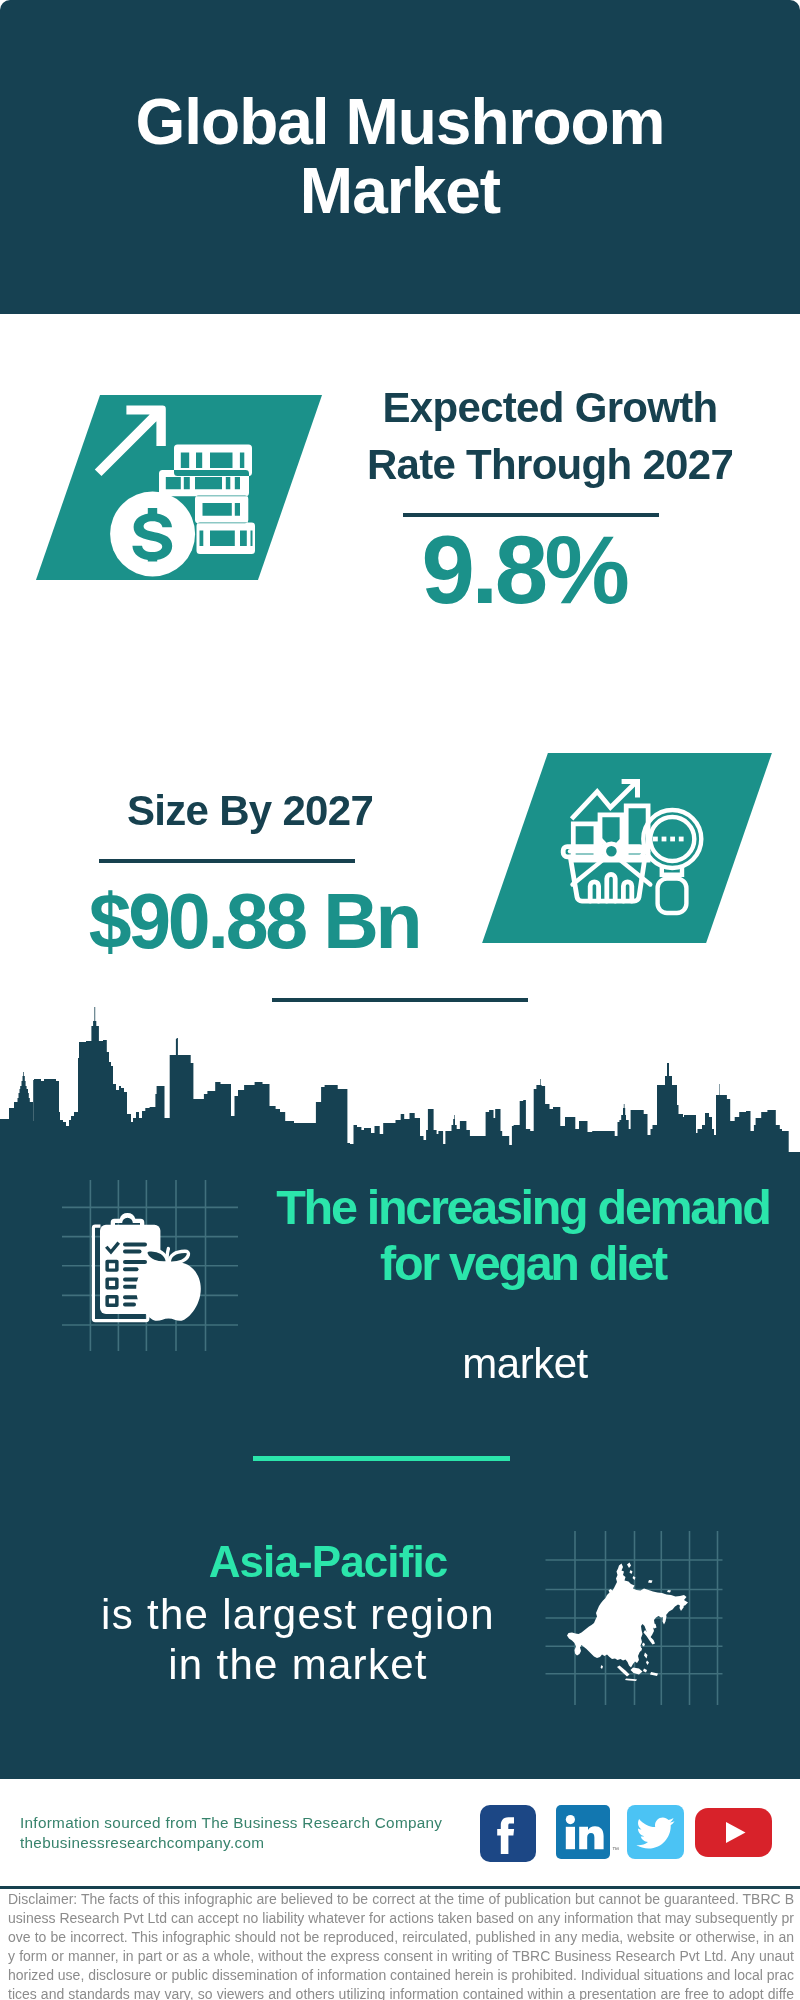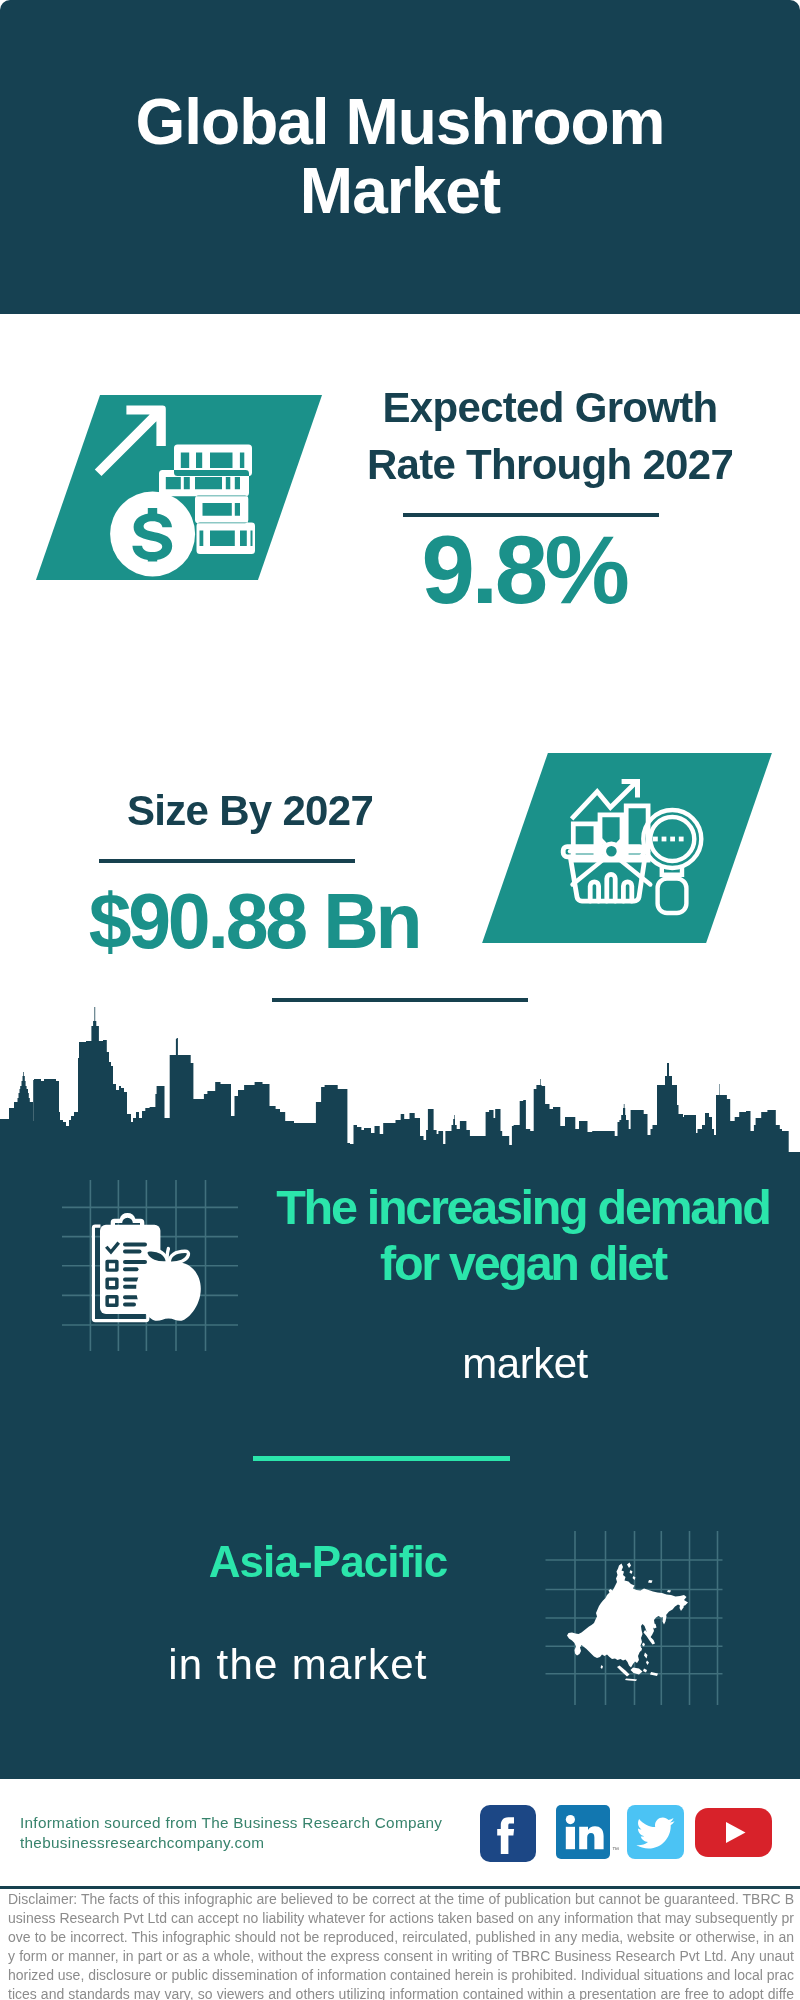--- a/index.html
+++ b/index.html
@@ -150,21 +150,21 @@
     <span>The increasing demand</span><br><span>for vegan diet</span>
   </div>
   <div class="block-sub" style="left:220px;top:1292px;width:610px;">
     <br><span>market</span>
   </div>
 
   <div class="green-rule" style="left:253px;top:1456px;width:257px;"></div>
 
   <div class="block-title" style="left:0;top:1537px;width:600px;font-size:44px;line-height:50px;letter-spacing:-0.9px;margin-left:28px;">Asia-Pacific</div>
   <div class="block-sub" style="left:-2px;top:1590px;width:600px;line-height:50px;letter-spacing:1.3px;">
-    <br><span>in the market</span>
+    <span>is the largest region</span><br><span>in the market</span>
   </div>
 
   <svg class="ic" style="left:540px;top:1525px;width:190px;height:186px;" viewBox="540 1525 190 186">
     <g stroke="#41707d" stroke-width="1.6" fill="none">
       <path d="M575.0 1531 V1705"></path>
       <path d="M605.5 1531 V1705"></path>
       <path d="M634.5 1531 V1705"></path>
       <path d="M661.3 1531 V1705"></path>
       <path d="M689.5 1531 V1705"></path>
       <path d="M717.5 1531 V1705"></path>

